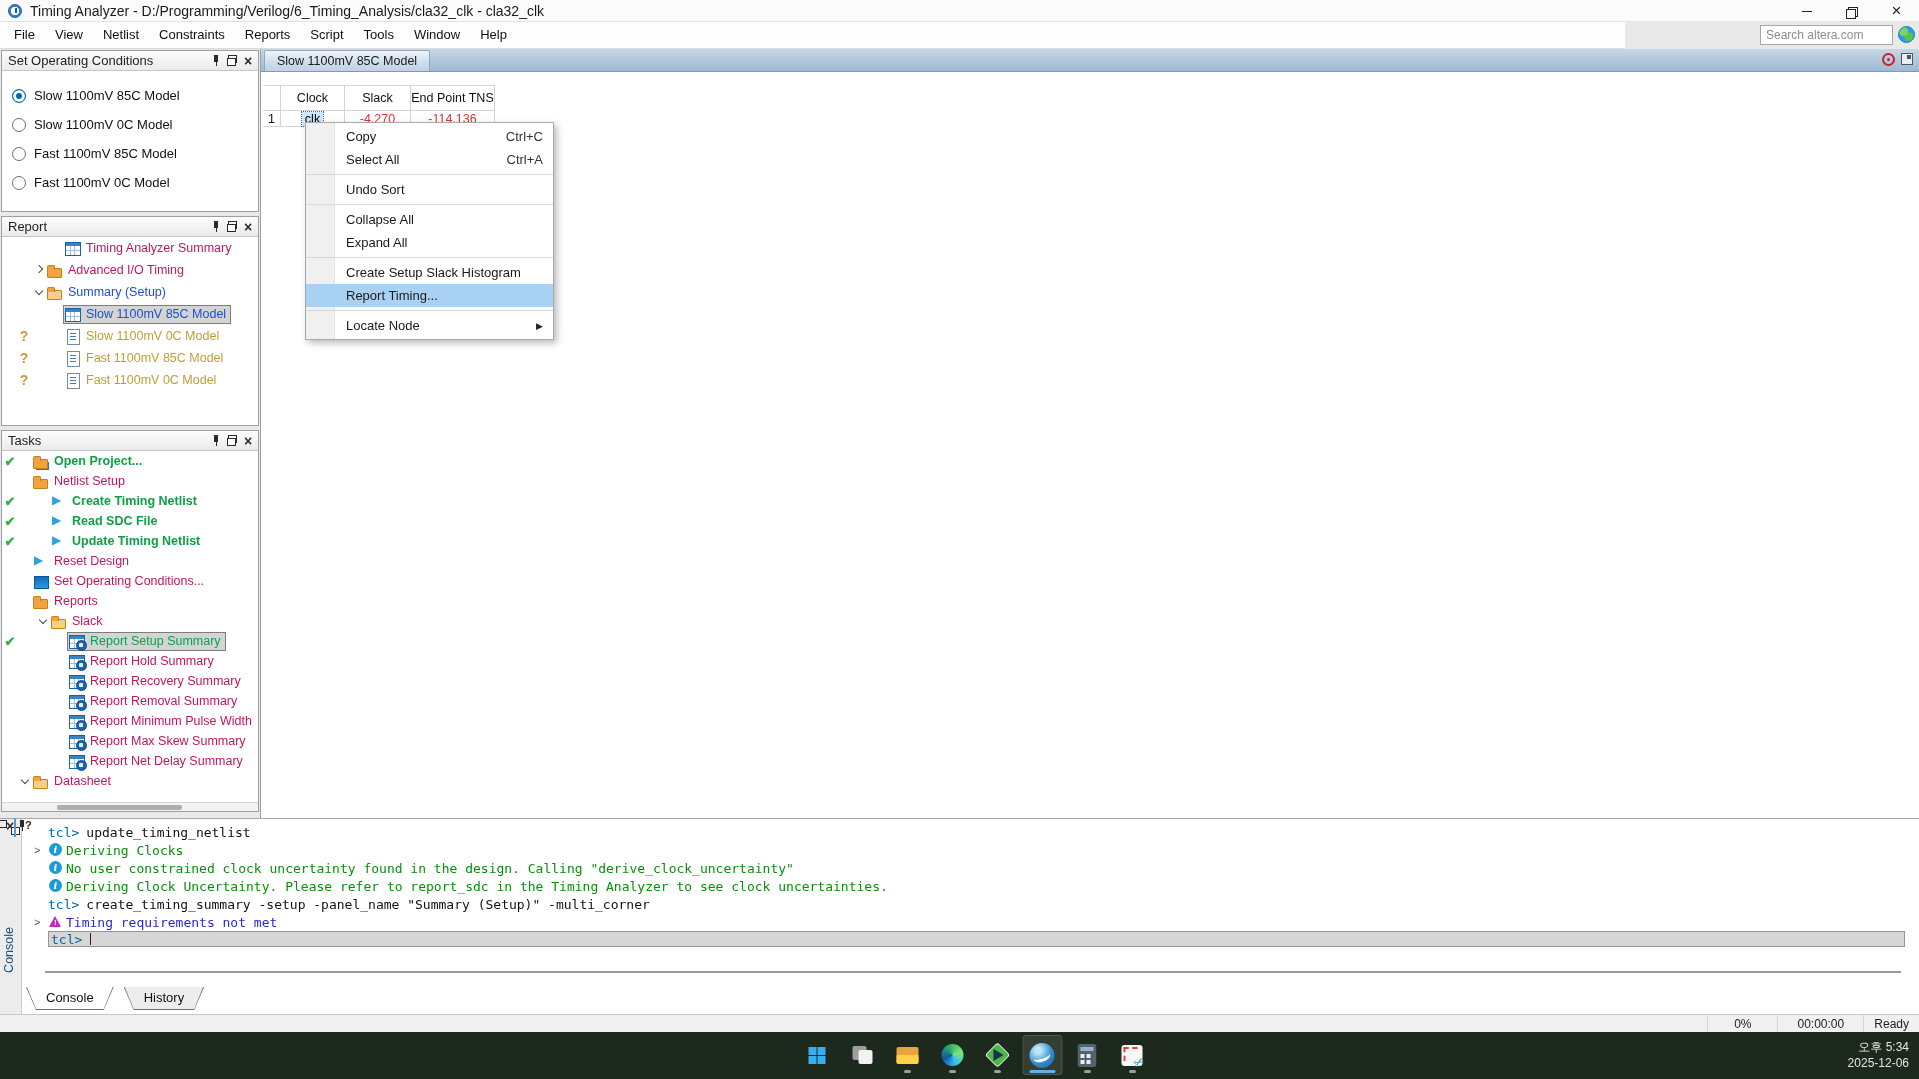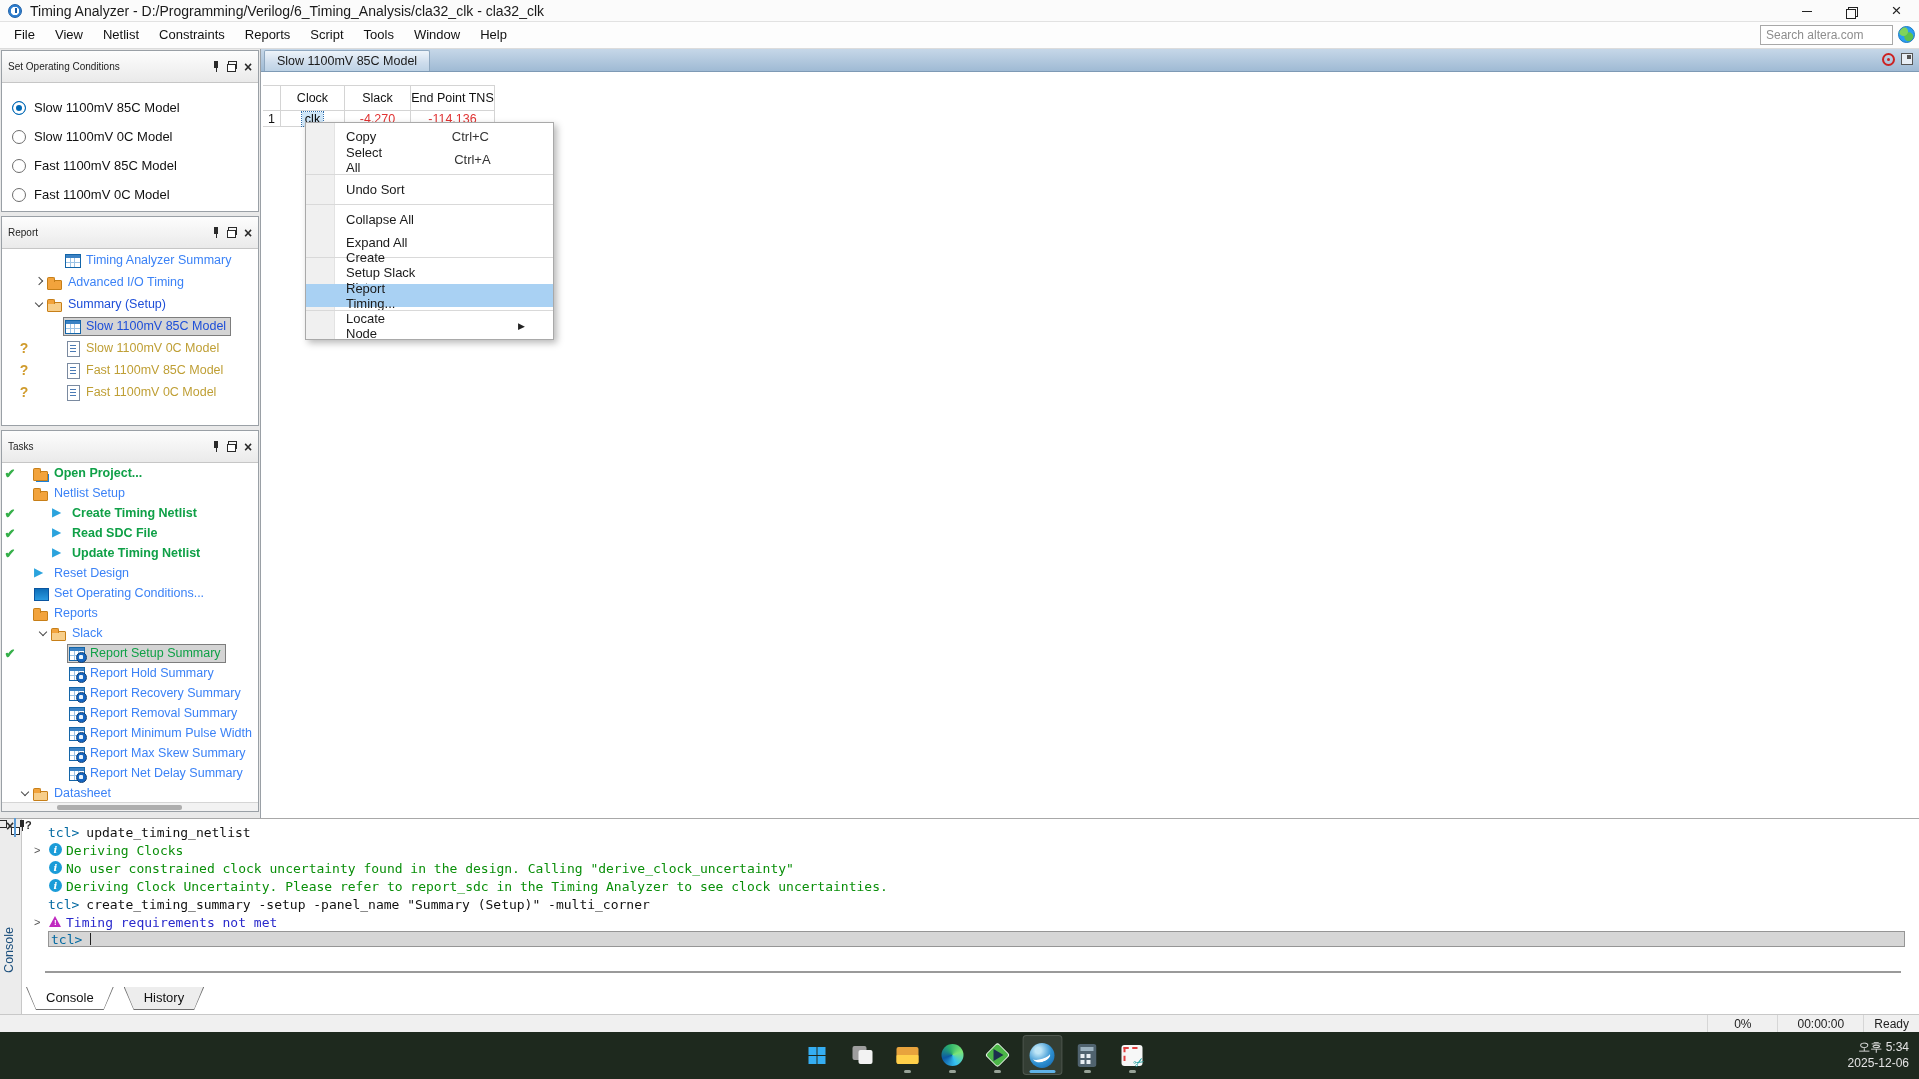--- a/index.html
+++ b/index.html
@@ -13,32 +13,32 @@
   .title-text { font-size:14px; color:#1a1a1a; }
   .winbtns { position:absolute; right:0; top:0; height:22px; display:flex; }
   .winbtn { width:45px; height:22px; display:flex; align-items:center; justify-content:center; font-size:13px; color:#222; }
   .g-min::before { content:""; width:10px; height:1px; background:#222; }
   .g-restore { position:relative; }
   .g-restore::before { content:""; position:absolute; width:8px; height:8px; border:1px solid #222; left:19px; top:7px; background:#fbfbfb; }
   .g-restore::after { content:""; position:absolute; width:8px; height:8px; border:1px solid #222; left:17px; top:9px; background:#fbfbfb; }
   .g-close::before { content:"×"; font-size:17px; line-height:20px; }
 
   
-  .menubar { position:absolute; left:0; top:22px; width:1919px; height:27px; background:#fdfdfd; border-bottom:1px solid #dcdcdc; display:flex; align-items:flex-start; padding-left:4px; }
+  .menubar { position:absolute; left:0; top:22px; width:1625px; height:27px; background:#fdfdfd; border-bottom:1px solid #dcdcdc; display:flex; align-items:flex-start; padding-left:4px; }
   .menu-item { font-size:13px; padding:0 10px; line-height:26px; color:#111; }
   .searchbox { position:absolute; top:25px; right:26px; width:133px; height:20px; border:1px solid #a8a8a8; background:#fff; font-family:"Liberation Sans",sans-serif; font-size:12px; padding:0 5px; color:#333; }
   .searchbox::placeholder { color:#8d8d8d; }
   .globe-icon { position:absolute; top:26px; right:4px; width:17px; height:17px; border-radius:50%; background:radial-gradient(circle at 30% 30%, #7fd45c 0 4px, transparent 5px), radial-gradient(circle at 65% 65%, #5cc24e 0 4px, transparent 5px), #2a9df4; border:1px solid #1d7cc4; }
 
   
   .panel { position:absolute; left:1px; width:258px; background:#fff; border:1px solid #9aa0a6; }
   #panel-soc { top:50px; height:162px; }
   #panel-report { top:216px; height:210px; }
   #panel-tasks { top:430px; height:382px; }
-  .phead { height:32px; background:linear-gradient(#fdfdfd,#eaeaea); border-bottom:1px solid #c6c6c6; display:flex; align-items:center; padding:0 3px 0 6px; font-size:10px; color:#222; }
+  .phead { height:20px; background:linear-gradient(#fdfdfd,#eaeaea); border-bottom:1px solid #c6c6c6; display:flex; align-items:center; padding:0 3px 0 6px; font-size:13px; color:#222; }
   .phead .sp { flex:1; }
   .wic { width:14px; height:13px; margin-left:2px; position:relative; }
   .wic.pin::before { content:""; position:absolute; left:5px; top:1px; width:4px; height:7px; background:#2a2a2a; }
   .wic.pin::after { content:""; position:absolute; left:6.5px; top:8px; width:1px; height:4px; background:#2a2a2a; }
   .wic.float::before { content:""; position:absolute; right:2px; top:1px; width:7px; height:6px; border:1px solid #2a2a2a; }
   .wic.float::after { content:""; position:absolute; left:2px; bottom:1px; width:7px; height:6px; border:1px solid #2a2a2a; background:#fff; }
   .wic.close::before { content:"×"; position:absolute; left:3px; top:-1px; font-size:14px; font-weight:bold; color:#2a2a2a; }
   .wic.help::before { content:"?"; position:absolute; left:4px; top:0; font-size:11px; font-weight:bold; color:#2a2a2a; }
   .wic.active-pin { background:#cfe3f5; outline:1px solid #5b9bd5; }
 
@@ -57,21 +57,21 @@
   .gut { width:16px; flex:none; text-align:center; }
   .g-check::before { content:"✔"; color:#36b04a; font-weight:bold; font-size:13px; }
   .g-q::before { content:"?"; color:#d09b2c; font-weight:bold; font-size:14px; }
   .ind { flex:none; height:1px; }
   .exp { width:14px; flex:none; position:relative; height:14px; }
   .exp.c::before, .exp.e::before { content:""; position:absolute; top:3px; left:4px; width:5px; height:5px; border-right:1.6px solid #4a4a4a; border-bottom:1.6px solid #4a4a4a; }
   .exp.c::before { transform:rotate(-45deg); }
   .exp.e::before { transform:rotate(45deg); }
   .titem { display:flex; align-items:center; padding:1px 4px 1px 1px; }
   .titem.sel { background:#d4d4d4; outline:1px solid #7d7d7d; }
-  .tlabel { font-size:12.5px; color:#3b82f6; }
+  .tlabel { font-size:12.5px; color:#be185d; }
   .style-red .tlabel { color:#1d4ed8; }
   .style-pending .tlabel { color:#bf9f35; }
   .style-green-bold .tlabel { color:#0fa047; font-weight:bold; }
   .style-green .tlabel { color:#0fa047; }
 
   .ticon { width:17px; height:15px; position:relative; margin-right:4px; flex:none; }
   .icon-table::before, .icon-report::before { content:""; position:absolute; top:1px; left:0; width:14px; height:12px; border:1px solid #1465a8; background-color:#fff;
     background-image:linear-gradient(#3b82c4,#3b82c4),linear-gradient(#9cc3e5,#9cc3e5),linear-gradient(#9cc3e5,#9cc3e5),linear-gradient(#9cc3e5,#9cc3e5);
     background-size:100% 3px,1px 100%,1px 100%,100% 1px; background-position:0 0,4px 0,8px 0,0 7px; background-repeat:no-repeat; }
   .icon-report::after { content:""; position:absolute; right:-1px; bottom:-2px; width:9px; height:9px; border:1px solid #0b3d75; border-radius:50%; background:radial-gradient(circle at 45% 45%, #e8f4fd 0 2px, #1565c0 2.5px); }
@@ -105,21 +105,21 @@
   .tc.numcol { width:18px; }
   .tc.c1 { width:64px; } .tc.c2 { width:66px; } .tc.c3 { width:84px; }
   .thead .tc { height:26px; font-weight:500; border-top:1px solid #d4d4d4; }
   .tbody .tc { height:16px; }
   .neg { color:#e03333; }
   .clk-cell { background:#cfe6f8; outline:1px dotted #2f6fae; padding:0 3px; color:#000; }
 
   
   .ctxmenu { position:absolute; left:305px; top:122px; width:249px; background:#fff; border:1px solid #a9a9a9; box-shadow:3px 3px 7px rgba(0,0,0,.28); z-index:60; padding:2px 0; }
   .ctxmenu::before { content:""; position:absolute; left:0; top:0; bottom:0; width:28px; background:#f0f0f0; border-right:1px solid #e3e3e3; }
-  .mi { position:relative; height:23px; display:flex; align-items:center; padding-left:40px; padding-right:28px; font-size:13px; color:#1a1a1a;gap:36px; }
+  .mi { position:relative; height:23px; display:flex; align-items:center; padding-left:40px; padding-right:10px; font-size:13px; color:#1a1a1a; }
   .mi.hl { background:#a9d1f3; }
   .mi .msp { flex:1; }
   .mshort { color:#333; font-size:13px; }
   .marrow { font-size:9px; color:#222; }
   .menusep { position:relative; height:1px; background:#d9d9d9; margin:3px 0; }
 
   
   .consolewrap { position:absolute; left:0; top:818px; width:1919px; height:196px; background:#fff; border-top:1px solid #a8a8a8; }
   .cside { position:absolute; left:0; top:0; width:22px; height:100%; background:#ececec; border-right:1px solid #c8c8c8; }
   .cside .wic { margin:4px 3px 0 3px; }

